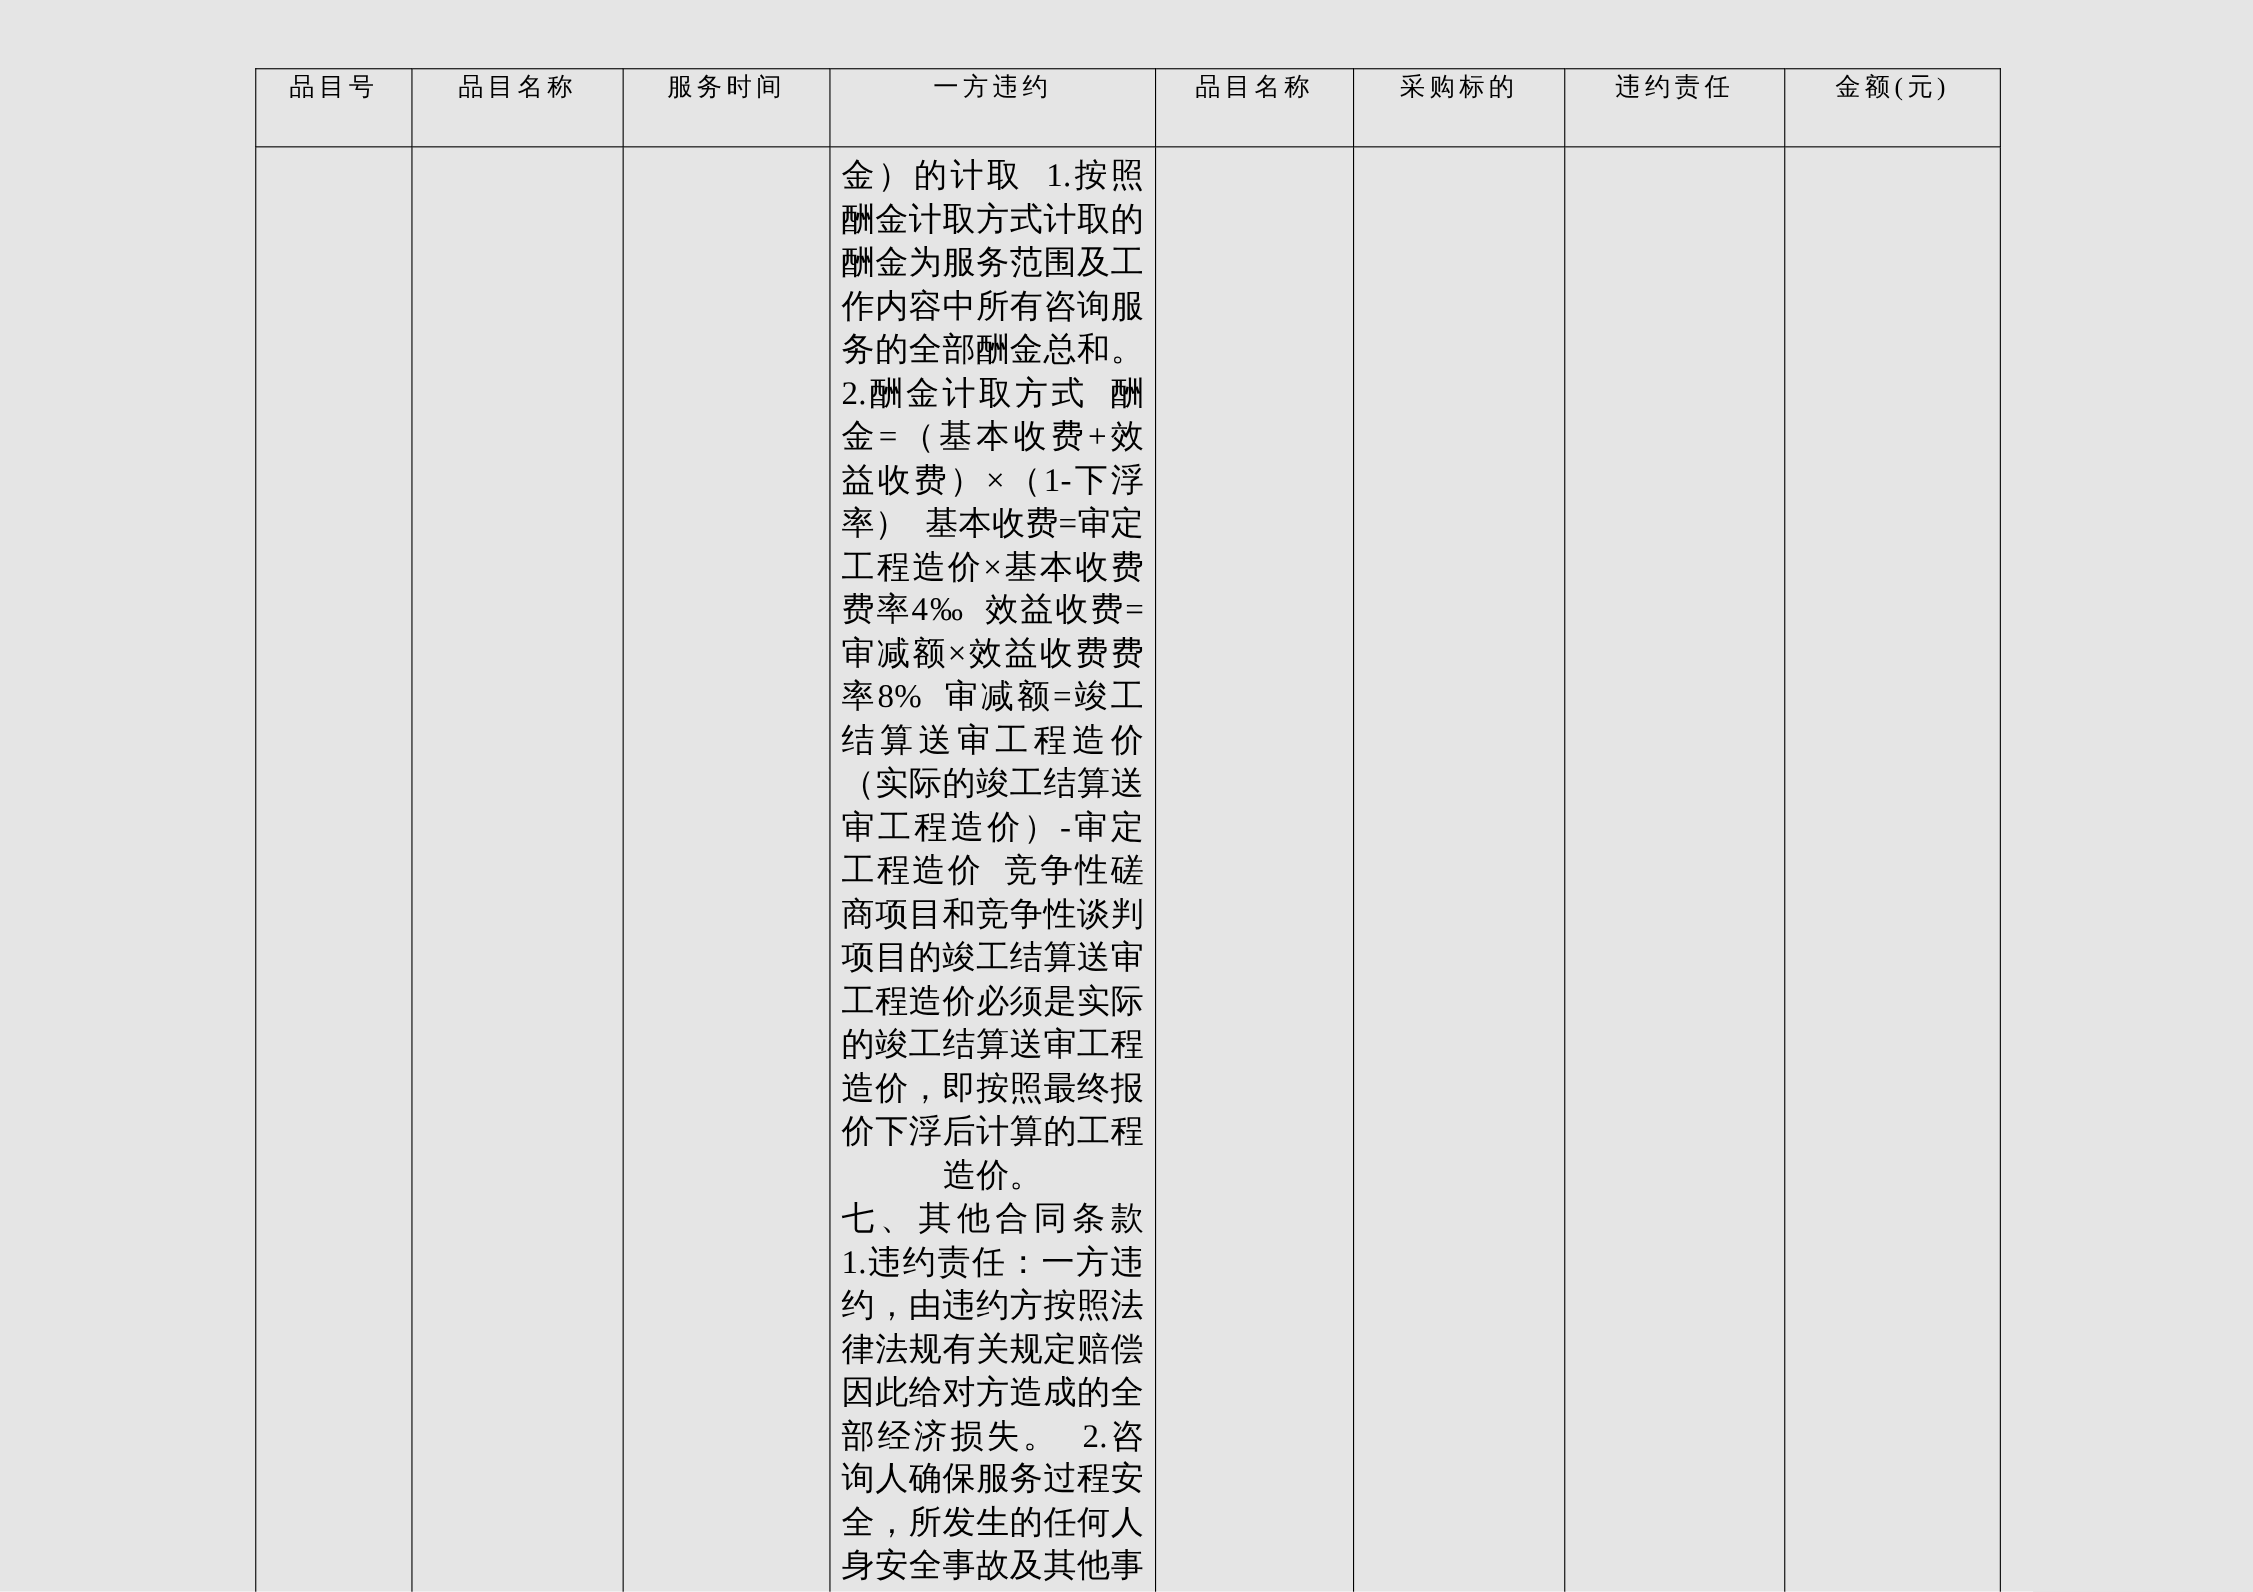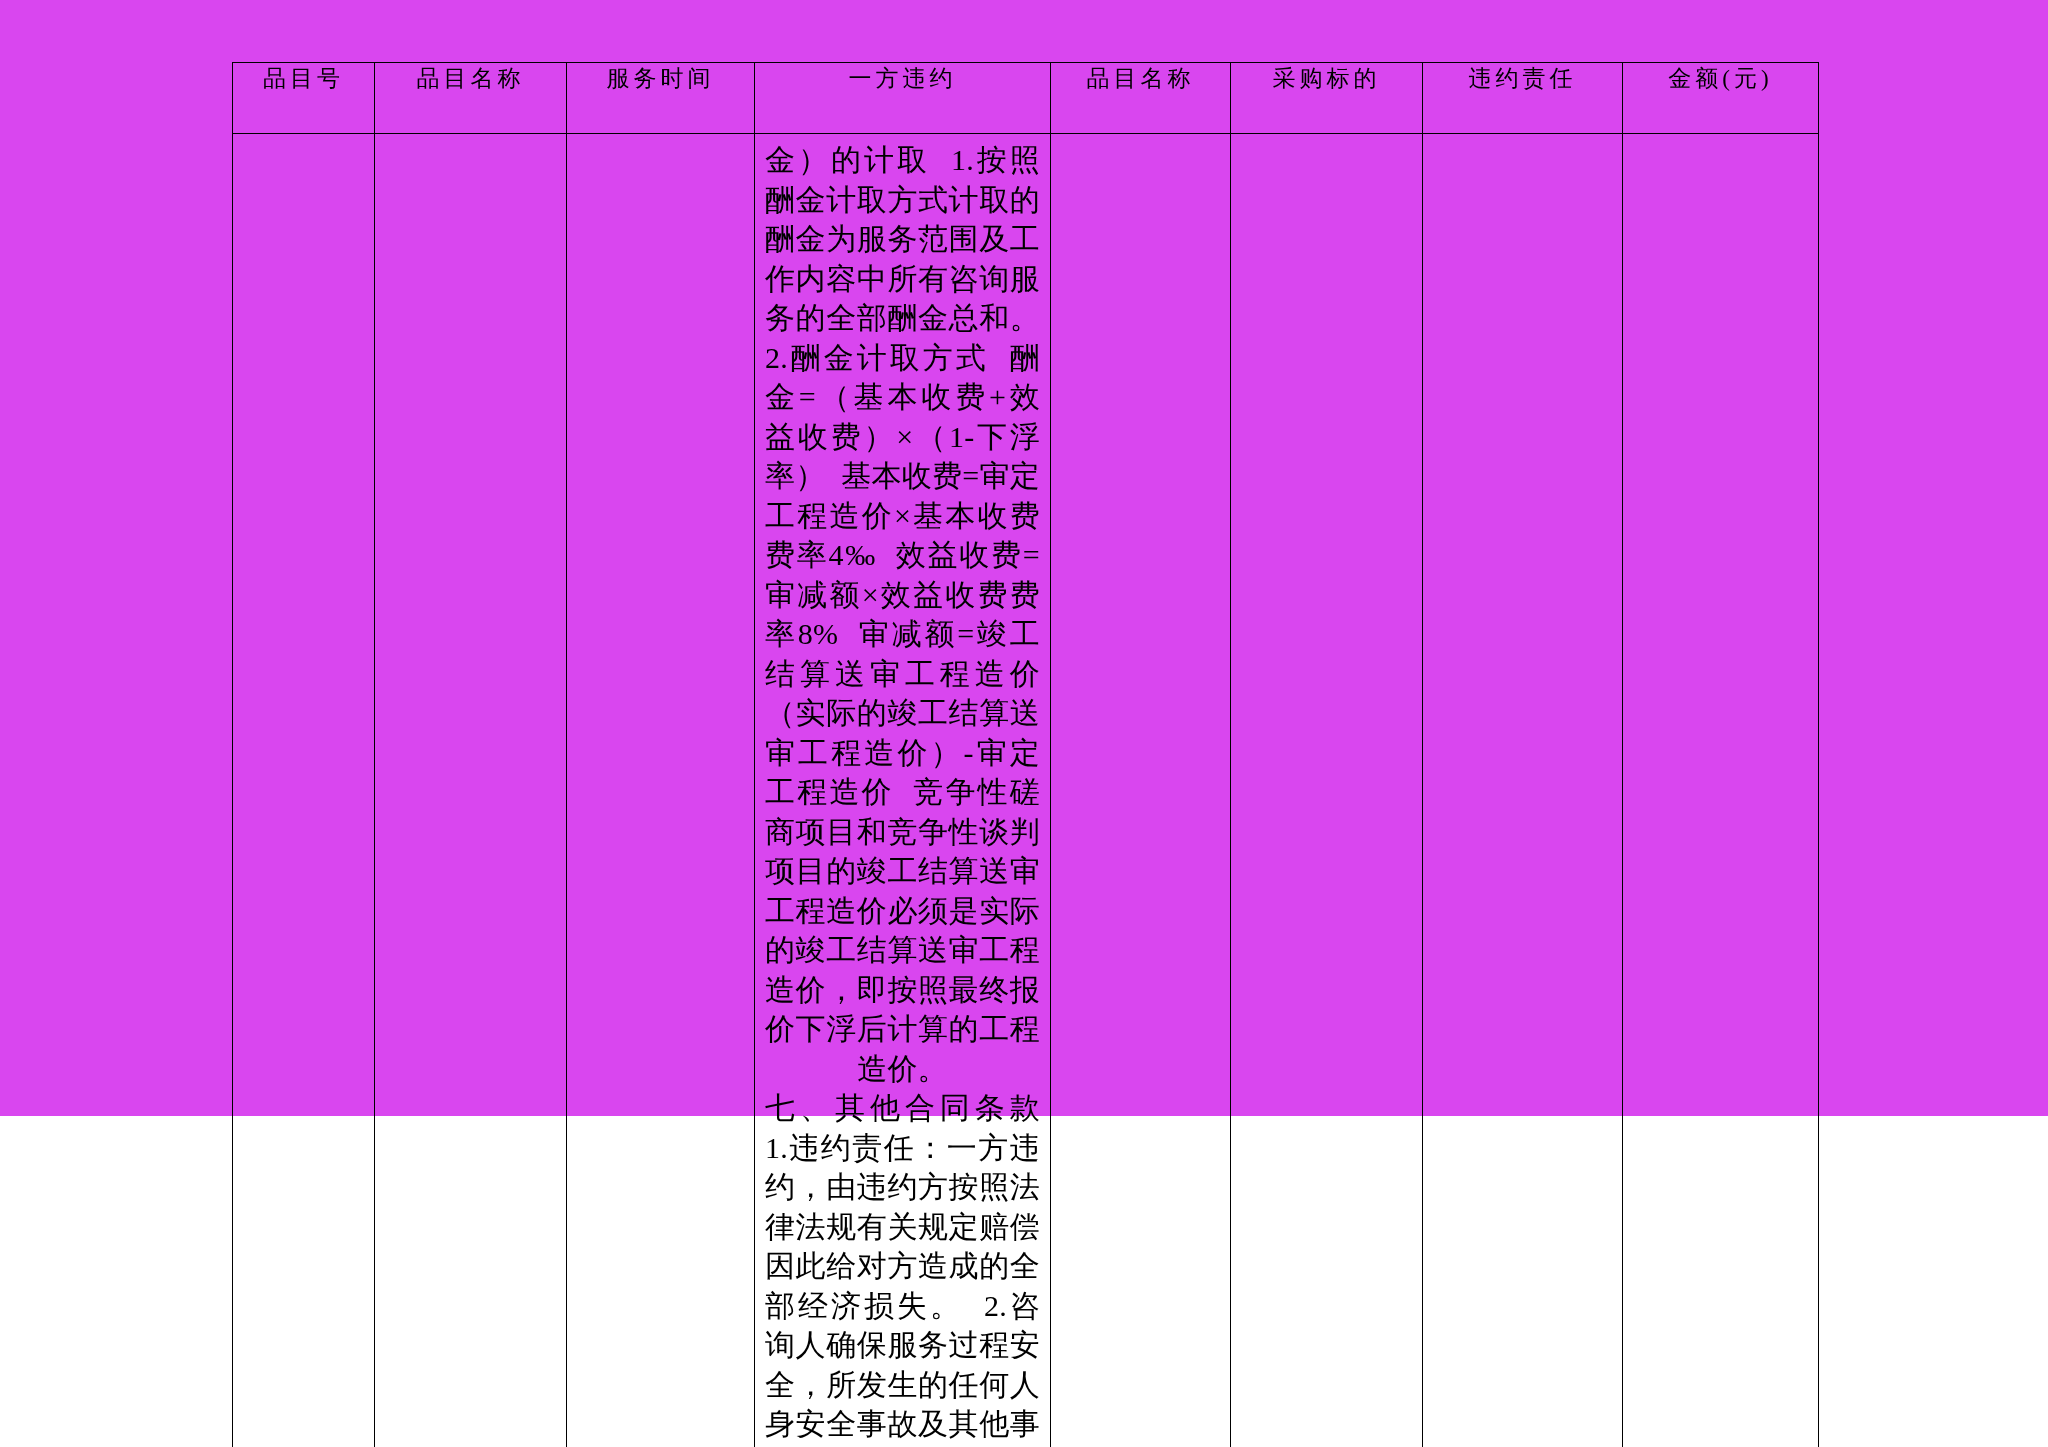--- a/index.html
+++ b/index.html
@@ -10,22 +10,22 @@
   body {
     width: 2048px;
     height: 1447px;
     font-family: "Liberation Serif", "DejaVu Serif", serif;
     color: #000000;
     overflow: hidden;
   }
   .page {
     position: relative;
     width: 2048px;
-    height: 1116px;
-    background: #d946ef;
+    height: 1447px;
+    background: #e5e5e5;
     box-sizing: border-box;
   }
   .table-wrap {
     position: absolute;
     left: 232px;
     top: 62px;
     width: 1586px;
   }
   table.doc-table {
     border-collapse: collapse;

